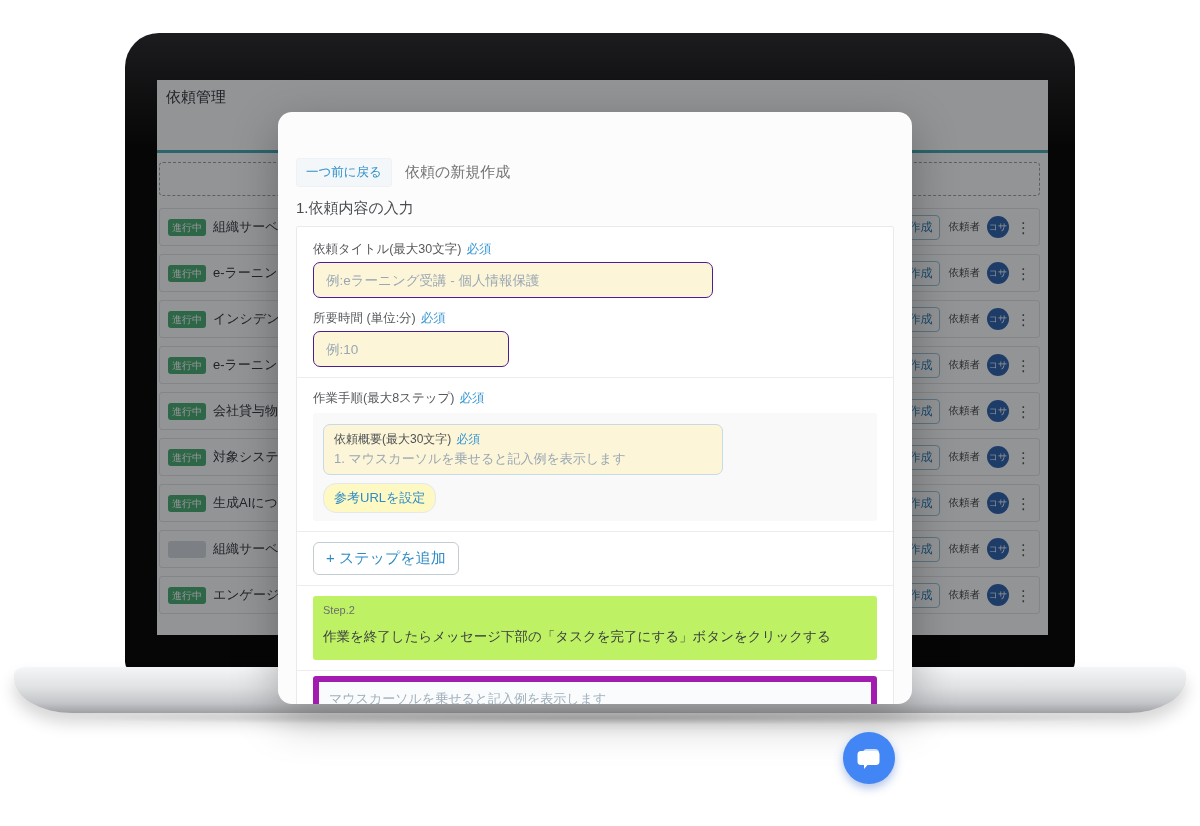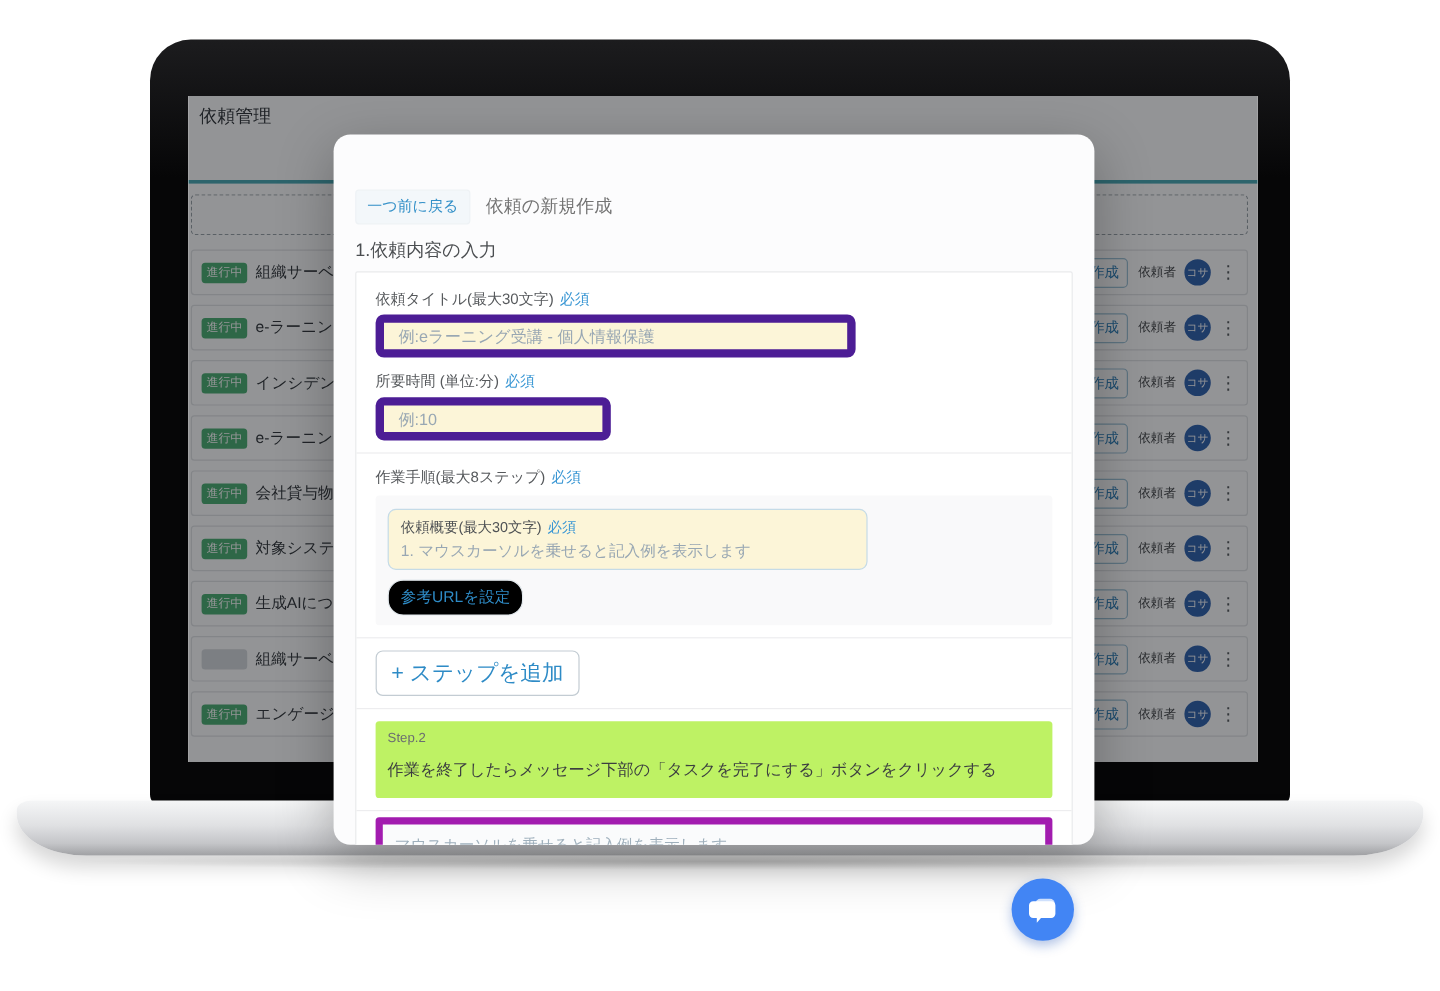--- a/index.html
+++ b/index.html
@@ -50,37 +50,37 @@
   .back-btn { font-size:12.5px; color:#3390c8; background:#f3f7fa; border:1px solid #eef2f5;
               border-radius:3px; padding:5px 9px; cursor:pointer; }
   .modal-title { font-size:15px; color:#737373; }
   .section-heading { margin-top:12px; font-size:15px; color:#4a4d50; }
   .panel { margin-top:8px; background:#fff; border:1px solid #e9eaec; border-radius:2px;
            padding:12px 16px 24px 16px; min-height:600px; }
   .f-label { margin-top:12px; font-size:12.5px; color:#56595c; }
   .f-label:first-child { margin-top:2px; }
   .req { color:#3a97d4; margin-left:5px; font-size:12.5px; }
   .input-yellow { display:block; margin-top:4px; height:36px; background:#fcf5d8;
-                  border:7px solid #4c1d95; border-radius:7px; padding:0 12px; font-size:13.5px;
+                  border:1px solid #4c1d95; border-radius:7px; padding:0 12px; font-size:13.5px;
                   color:#3c4043; outline:none; font-family:inherit; }
   .input-yellow::placeholder { color:#98a7b3; opacity:1; }
   .w-title { width:400px; }
   .w-time  { width:196px; }
   .divider { border:0; border-top:1px solid #ededef; margin:10px -16px 0 -16px; }
   .step-block { margin-top:6px; background:#f9f9fa; border-radius:3px; padding:6px 10px 8px 10px; }
   .step-head { display:flex; align-items:center; gap:7px; font-size:11px; color:#6b6e71; }
   .trash { width:13px; height:13px; color:#9aa0a5; }
   .yellow-box { margin-top:5px; width:400px; background:#fcf5d8; border:1px solid #c5dbe7;
                 border-radius:7px; padding:6px 10px; }
   .yb-line1 { font-size:12px; color:#4e5154; }
   .yb-line1 .req { font-size:12px; }
   .yb-line2 { margin-top:2px; font-size:13px; color:#98a7b3; }
-  .ref-url-btn { display:inline-block; margin-top:8px; font-size:13px; color:#2e8bc6; background:#000000;
+  .ref-url-btn { display:inline-block; margin-top:8px; font-size:13px; color:#2e8bc6; background:#fef9c3;
                  border:1px solid #e2e8ec; border-radius:13px; padding:5px 10px; cursor:pointer; }
-  .add-step-btn { display:inline-block; margin-top:10px; font-size:18px; color:#2e8bc6; background:#fff;
+  .add-step-btn { display:inline-block; margin-top:10px; font-size:15px; color:#2e8bc6; background:#fff;
                   border:1px solid #c3ccd3; border-radius:6px; padding:6px 12px; cursor:pointer; }
   .step2-block { margin-top:10px; background:#bef264; border-radius:3px; padding:8px 10px 14px 10px; }
   .step2-text { margin-top:12px; font-size:13.5px; color:#3c3e40; font-weight:500; }
   .ref-textarea { display:block; margin-top:5px; width:100%; height:80px; background:#fafbfc;
                   border:6px solid #a21caf; border-radius:3px; padding:8px 10px; font-size:13px;
                   color:#3c4043; resize:none; outline:none; font-family:Liberation Serif, serif; }
   .ref-textarea::placeholder { color:#9fb0bc; opacity:1; }
 
   
   .chat-btn { position:absolute; left:843px; top:732px; width:52px; height:52px; border-radius:50%;

